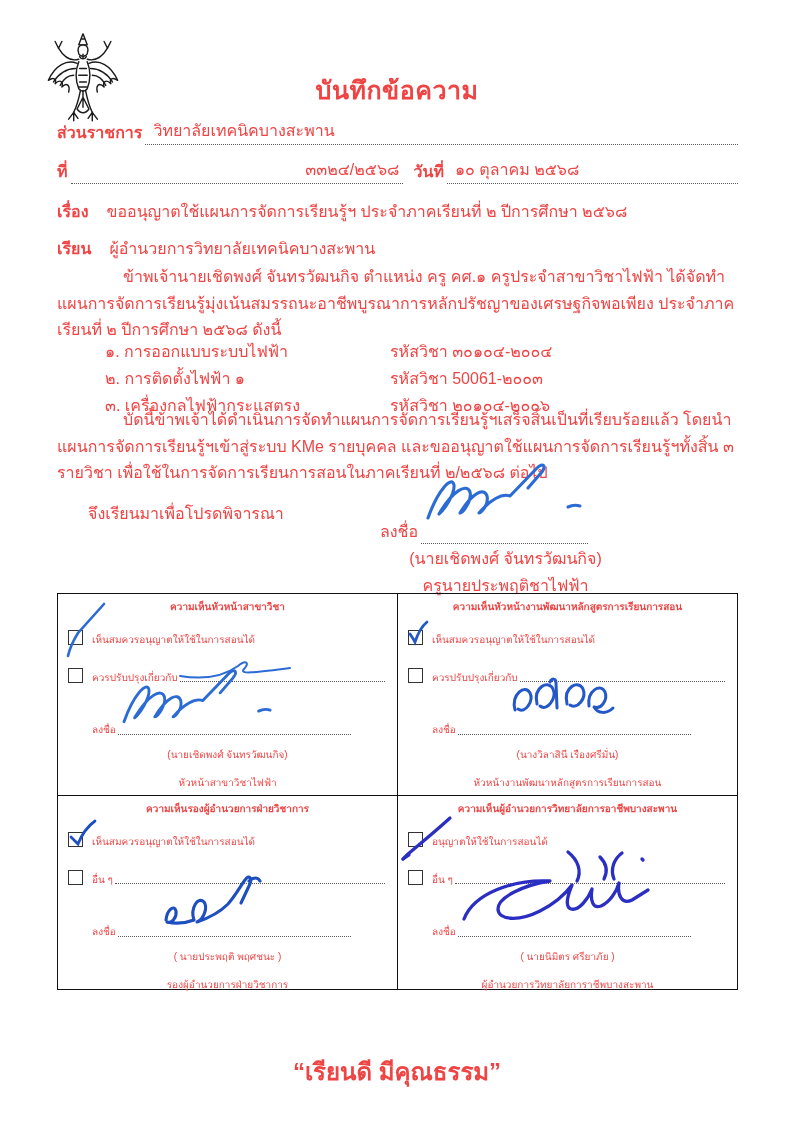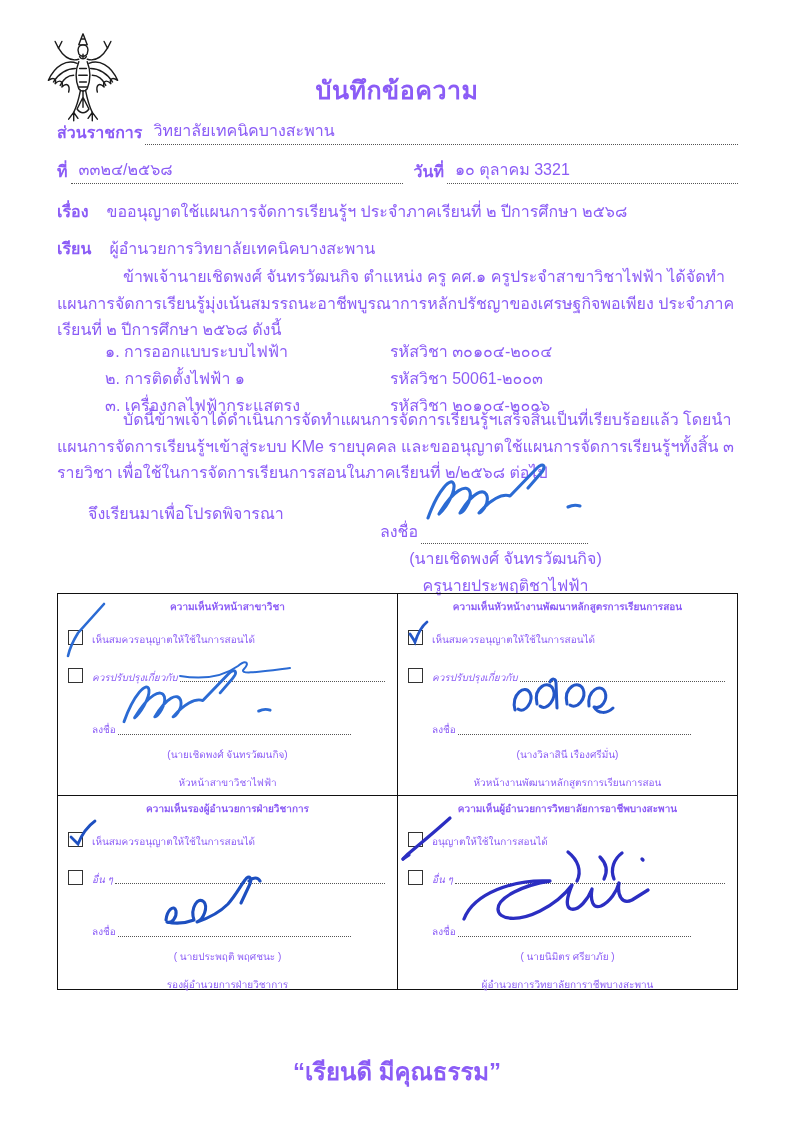--- a/index.html
+++ b/index.html
@@ -1,37 +1,37 @@
 <!DOCTYPE html>
 <html><head>
 <meta charset="utf-8">
 <style>
   html,body { margin:0; padding:0; background:#e8e8e8; }
   .page {
     position:relative; width:794px; height:1123px; margin:0 auto;
     background:#ffffff; overflow:hidden;
     font-family:"Liberation Sans","DejaVu Sans",sans-serif;
-    color:#8b5cf6; font-size:16px;
+    color:#ef4444; font-size:16px;
   }
   .abs { position:absolute; }
 
   
   .doc-title { left:0; right:0; top:70px; text-align:center; font-size:25px; font-weight:bold; letter-spacing:0.5px; }
   .emblem { left:45px; top:30px; width:76px; height:104px; }
 
   
   .row { display:flex; align-items:flex-end; }
   .lbl { font-weight:bold; white-space:nowrap; }
   .leader { flex:1; border-bottom:1.5px dotted #555; padding:0 4px 1px 8px; white-space:nowrap; margin-left:3px; }
   .leader.blank { padding-left:0; }
   .plain-gap { padding-left:18px; white-space:nowrap; }
 
   .row-agency { left:57px; top:118px; width:681px; }
   .row-no     { left:57px; top:157px; width:681px; }
-  .row-no .leader.first { flex:1.15; }
+  .row-no .leader.first { flex:1.15;text-align:right; }
   .row-no .lbl2 { margin-left:10px; }
   .row-subject{ left:57px; top:199px; width:681px; }
   .row-to     { left:57px; top:236px; width:681px; }
 
   .para { left:57px; top:0; width:684px; line-height:26.5px; text-indent:66px; margin:0; }
   .para1 { top:264px; }
   .para2 { top:407px; }
 
   .course-row { left:57px; width:600px; display:flex; padding-left:48px; line-height:27px; }
   .course-name { width:285px; }
@@ -49,21 +49,21 @@
     position:absolute; left:57px; top:593px; width:681px; height:397px;
     border:1.8px solid #111; box-sizing:border-box;
     display:grid; grid-template-columns:340px 1fr; grid-template-rows:202px 1fr;
   }
   .cell { position:relative; box-sizing:border-box; font-size:10px; }
   .cell.c0, .cell.c2 { border-right:1.6px solid #111; }
   .cell.c0, .cell.c1 { border-bottom:1.6px solid #111; }
   .bx-header { position:absolute; top:5px; left:4px; right:4px; text-align:center; font-weight:bold; white-space:nowrap; }
   .bx-opt { position:absolute; left:10px; right:12px; display:flex; align-items:flex-end; }
   .bx-opt1 { top:36px; }
-  .bx-opt2 { top:74px;font-style:italic; }
+  .bx-opt2 { top:74px; }
   .cb { width:13px; height:13px; border:1.5px solid #333; flex:none; margin:0 9px 2px 0; background:#fff; }
   .bx-opt .dots { flex:1; border-bottom:1.5px dotted #555; margin:0 0 3px 2px; }
   .bx-sign { position:absolute; left:34px; right:46px; top:128px; display:flex; align-items:flex-end; }
   .bx-sign .dots { flex:1; border-bottom:1.5px dotted #555; margin:0 0 2px 2px; }
   .bx-name  { position:absolute; top:153px; left:0; right:0; text-align:center; }
   .bx-title { position:absolute; top:181px; left:0; right:0; text-align:center; }
 
   .footer-motto { left:0; right:0; top:1052px; text-align:center; font-weight:bold; font-size:24px; }
 
   svg.sig, svg.chk, svg.flourish { position:absolute; overflow:visible; pointer-events:none; }
@@ -96,21 +96,21 @@
 
   <div class="abs row row-agency">
     <span class="lbl">ส่วนราชการ</span>
     <span class="leader"><span>วิทยาลัยเทคนิคบางสะพาน</span></span>
   </div>
 
   <div class="abs row row-no">
     <span class="lbl">ที่</span>
     <span class="leader first"><span>๓๓๒๔/๒๕๖๘</span></span>
     <span class="lbl lbl2">วันที่</span>
-    <span class="leader"><span>๑๐ ตุลาคม 3321</span></span>
+    <span class="leader"><span>๑๐ ตุลาคม ๒๕๖๘</span></span>
   </div>
 
   <div class="abs row row-subject">
     <span class="lbl">เรื่อง</span>
     <span class="plain-gap">ขออนุญาตใช้แผนการจัดการเรียนรู้ฯ ประจำภาคเรียนที่  ๒ ปีการศึกษา ๒๕๖๘</span>
   </div>
 
   <div class="abs row row-to">
     <span class="lbl">เรียน</span>
     <span class="plain-gap">ผู้อำนวยการวิทยาลัยเทคนิคบางสะพาน</span>

